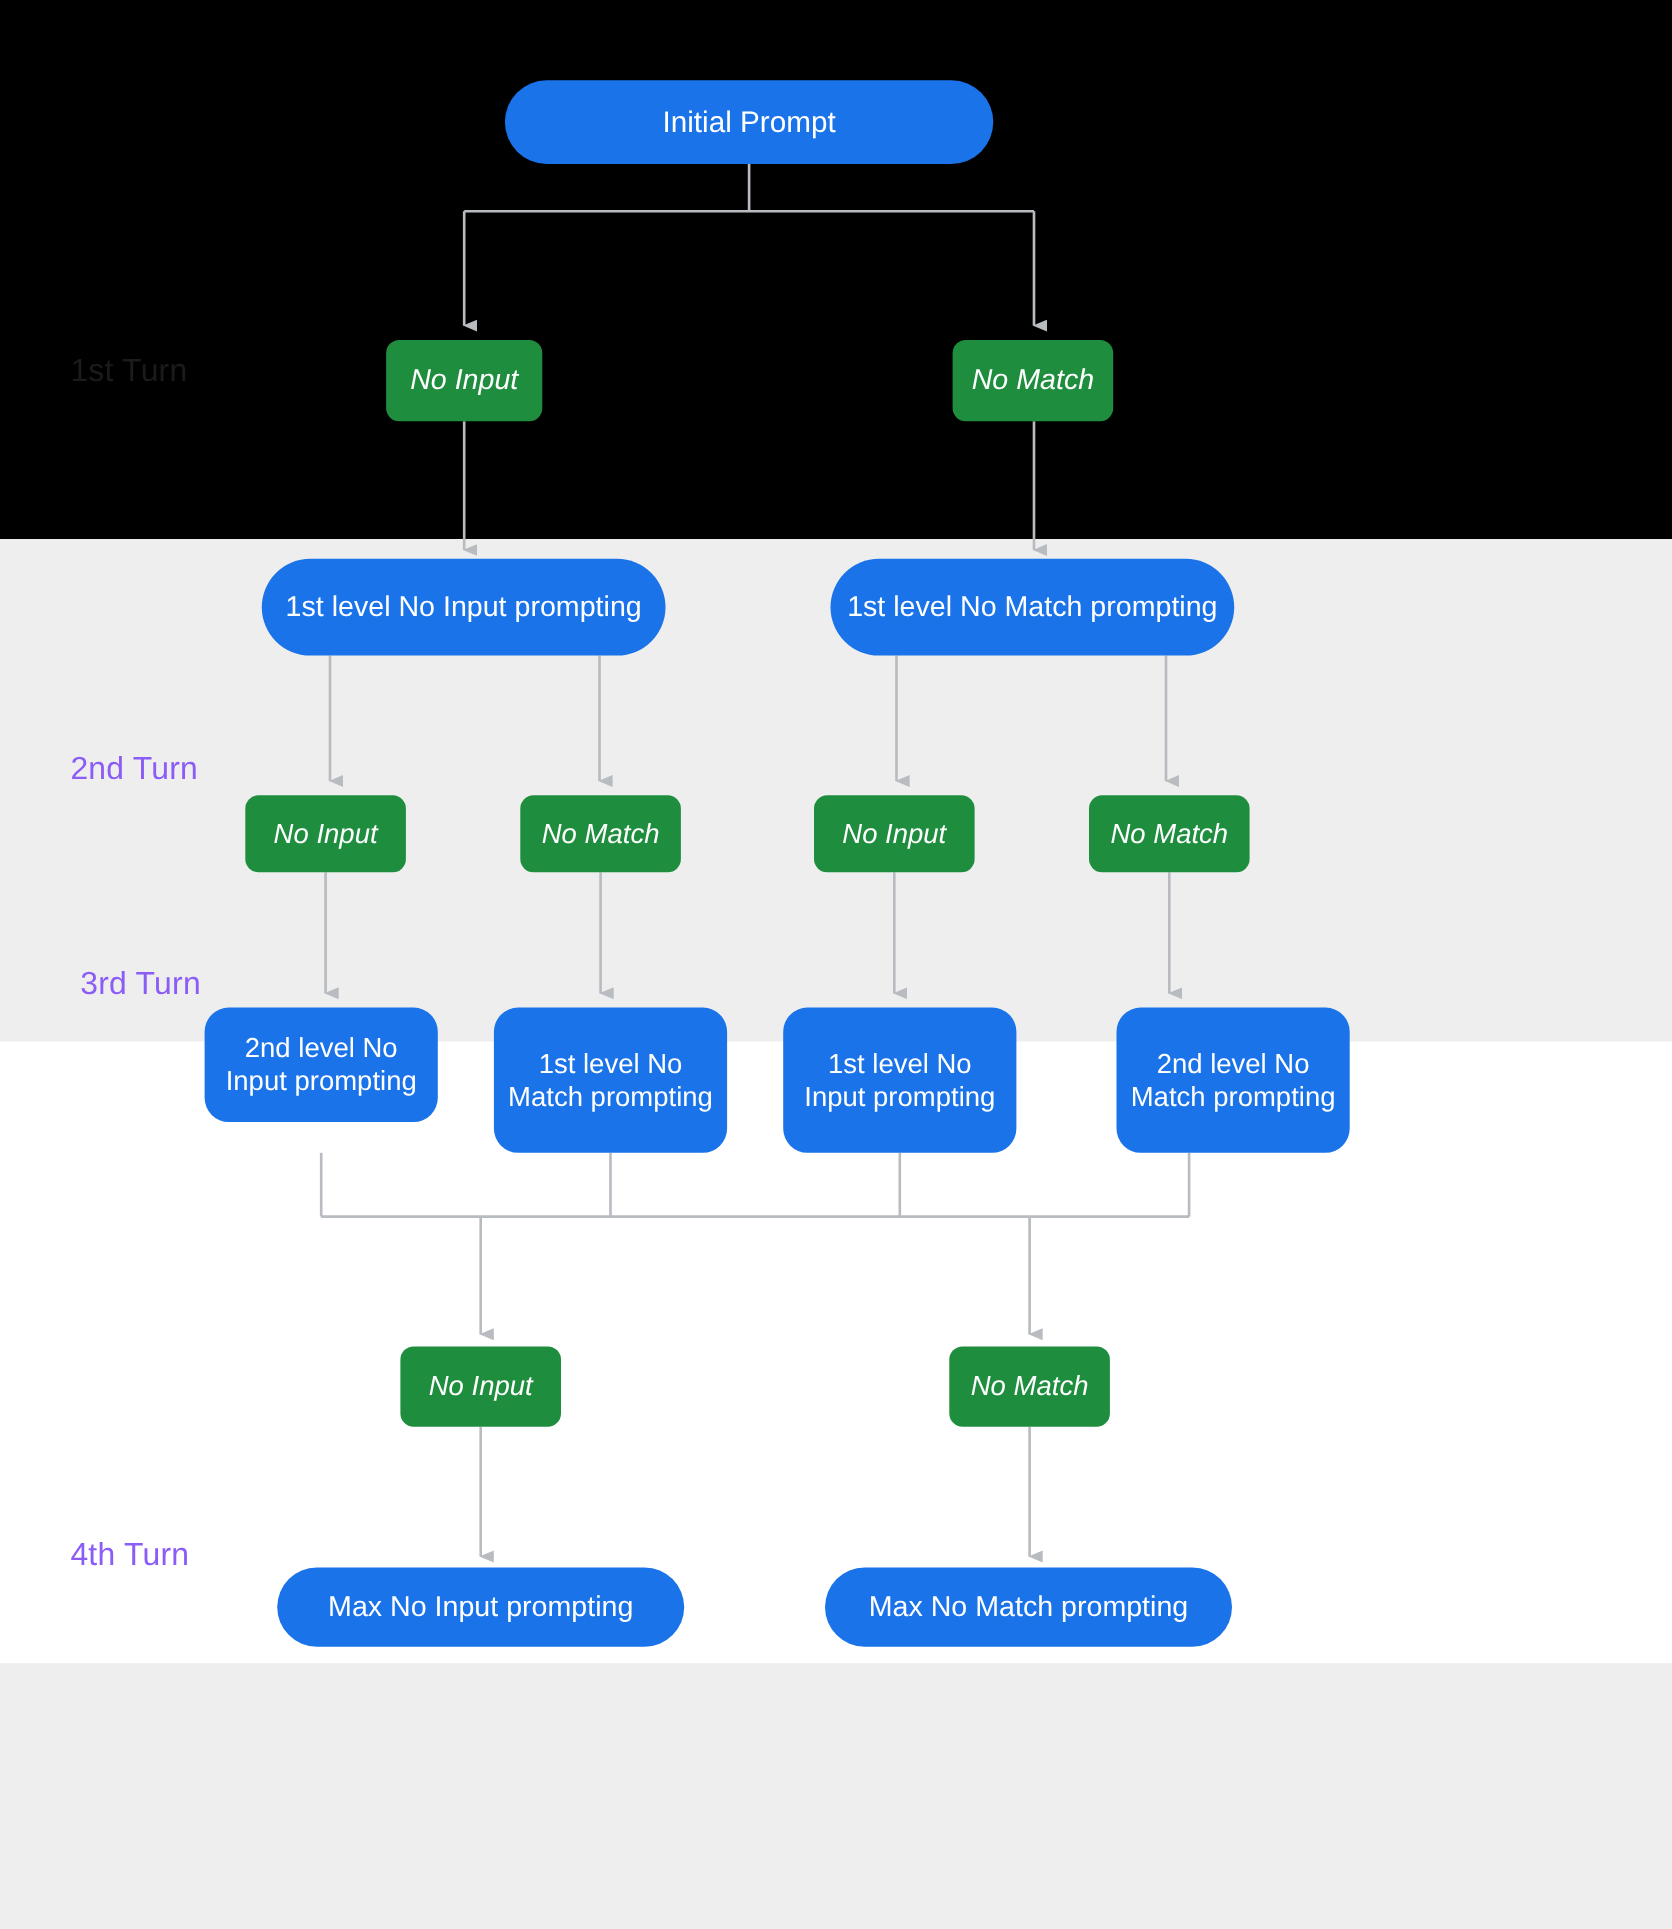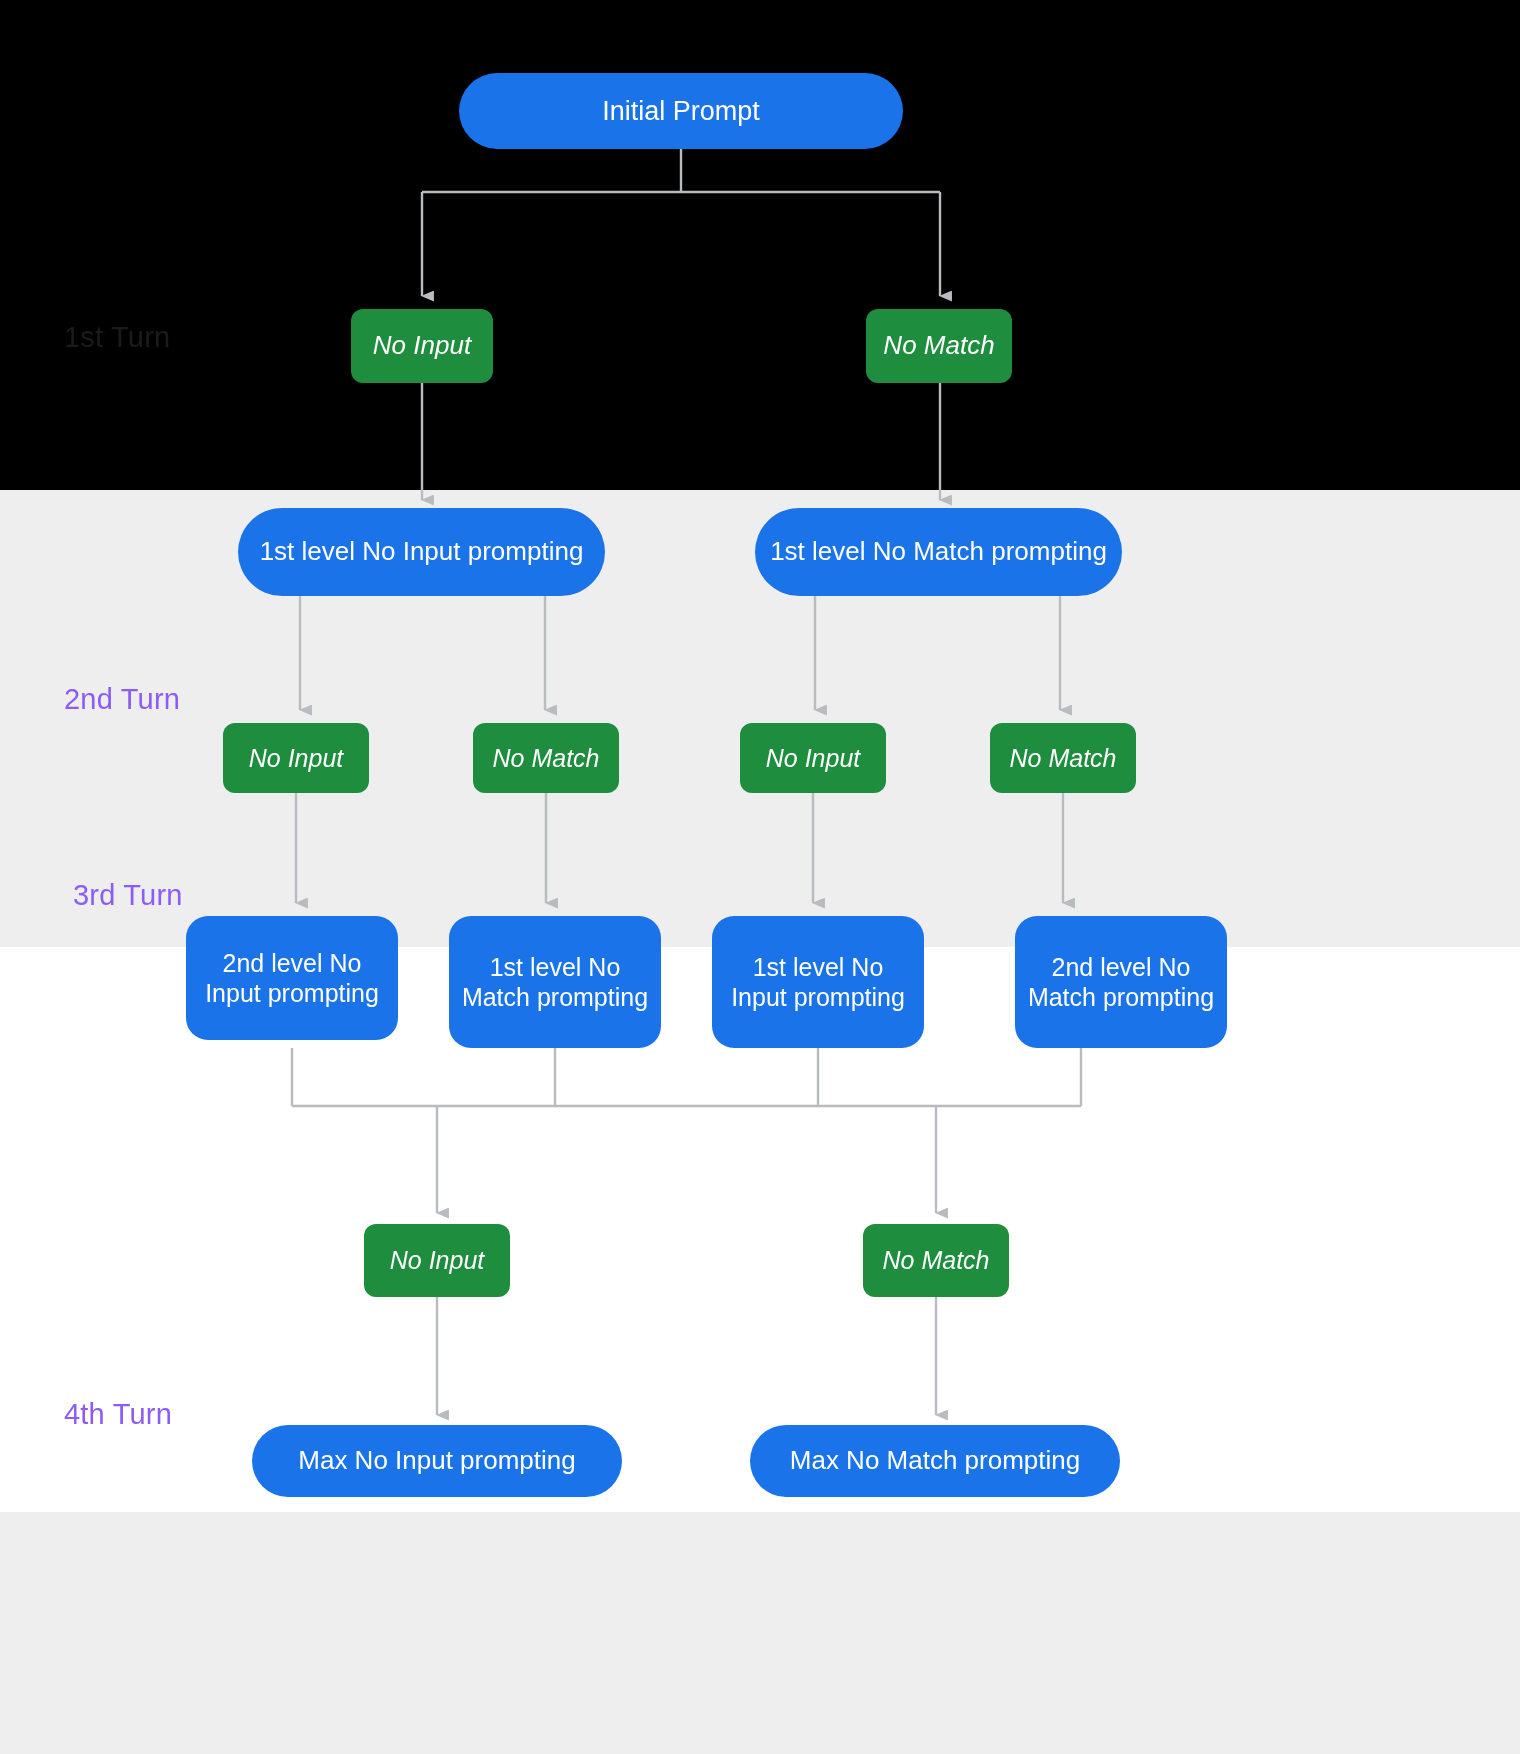--- a/index.html
+++ b/index.html
@@ -128,21 +128,21 @@
   <div class="node green rrect" style="left:866px; top:309px; width:146px; height:74px; font-size:26px;">No Match</div>
 
   <div class="node blue pill" style="left:238px; top:508px; width:367px; height:88px; font-size:26px;">1st level No Input prompting</div>
   <div class="node blue pill" style="left:755px; top:508px; width:367px; height:88px; font-size:26px;">1st level No Match prompting</div>
 
   <div class="node green rrect" style="left:223px; top:723px; width:146px; height:70px; font-size:25px;">No Input</div>
   <div class="node green rrect" style="left:473px; top:723px; width:146px; height:70px; font-size:25px;">No Match</div>
   <div class="node green rrect" style="left:740px; top:723px; width:146px; height:70px; font-size:25px;">No Input</div>
   <div class="node green rrect" style="left:990px; top:723px; width:146px; height:70px; font-size:25px;">No Match</div>
 
-  <div class="node blue rrect-lg" style="left:186px; top:916px; width:212px; height:124px; font-size:25px;">2nd level No Input prompting</div>
+  <div class="node blue rrect-lg" style="left:186px; top:916px; width:212px; height:104px; font-size:25px;">2nd level No Input prompting</div>
   <div class="node blue rrect-lg" style="left:449px; top:916px; width:212px; height:132px; font-size:25px;">1st level No Match prompting</div>
   <div class="node blue rrect-lg" style="left:712px; top:916px; width:212px; height:132px; font-size:25px;">1st level No Input prompting</div>
   <div class="node blue rrect-lg" style="left:975px; top:916px; width:212px; height:132px; font-size:25px;margin-left:40px;">2nd level No Match prompting</div>
 
   <div class="node green rrect" style="left:364px; top:1224px; width:146px; height:73px; font-size:25px;">No Input</div>
   <div class="node green rrect" style="left:863px; top:1224px; width:146px; height:73px; font-size:25px;">No Match</div>
 
   <div class="node blue pill" style="left:252px; top:1425px; width:370px; height:72px; font-size:26px;">Max No Input prompting</div>
   <div class="node blue pill" style="left:750px; top:1425px; width:370px; height:72px; font-size:26px;text-align:right;">Max No Match prompting</div>
 

